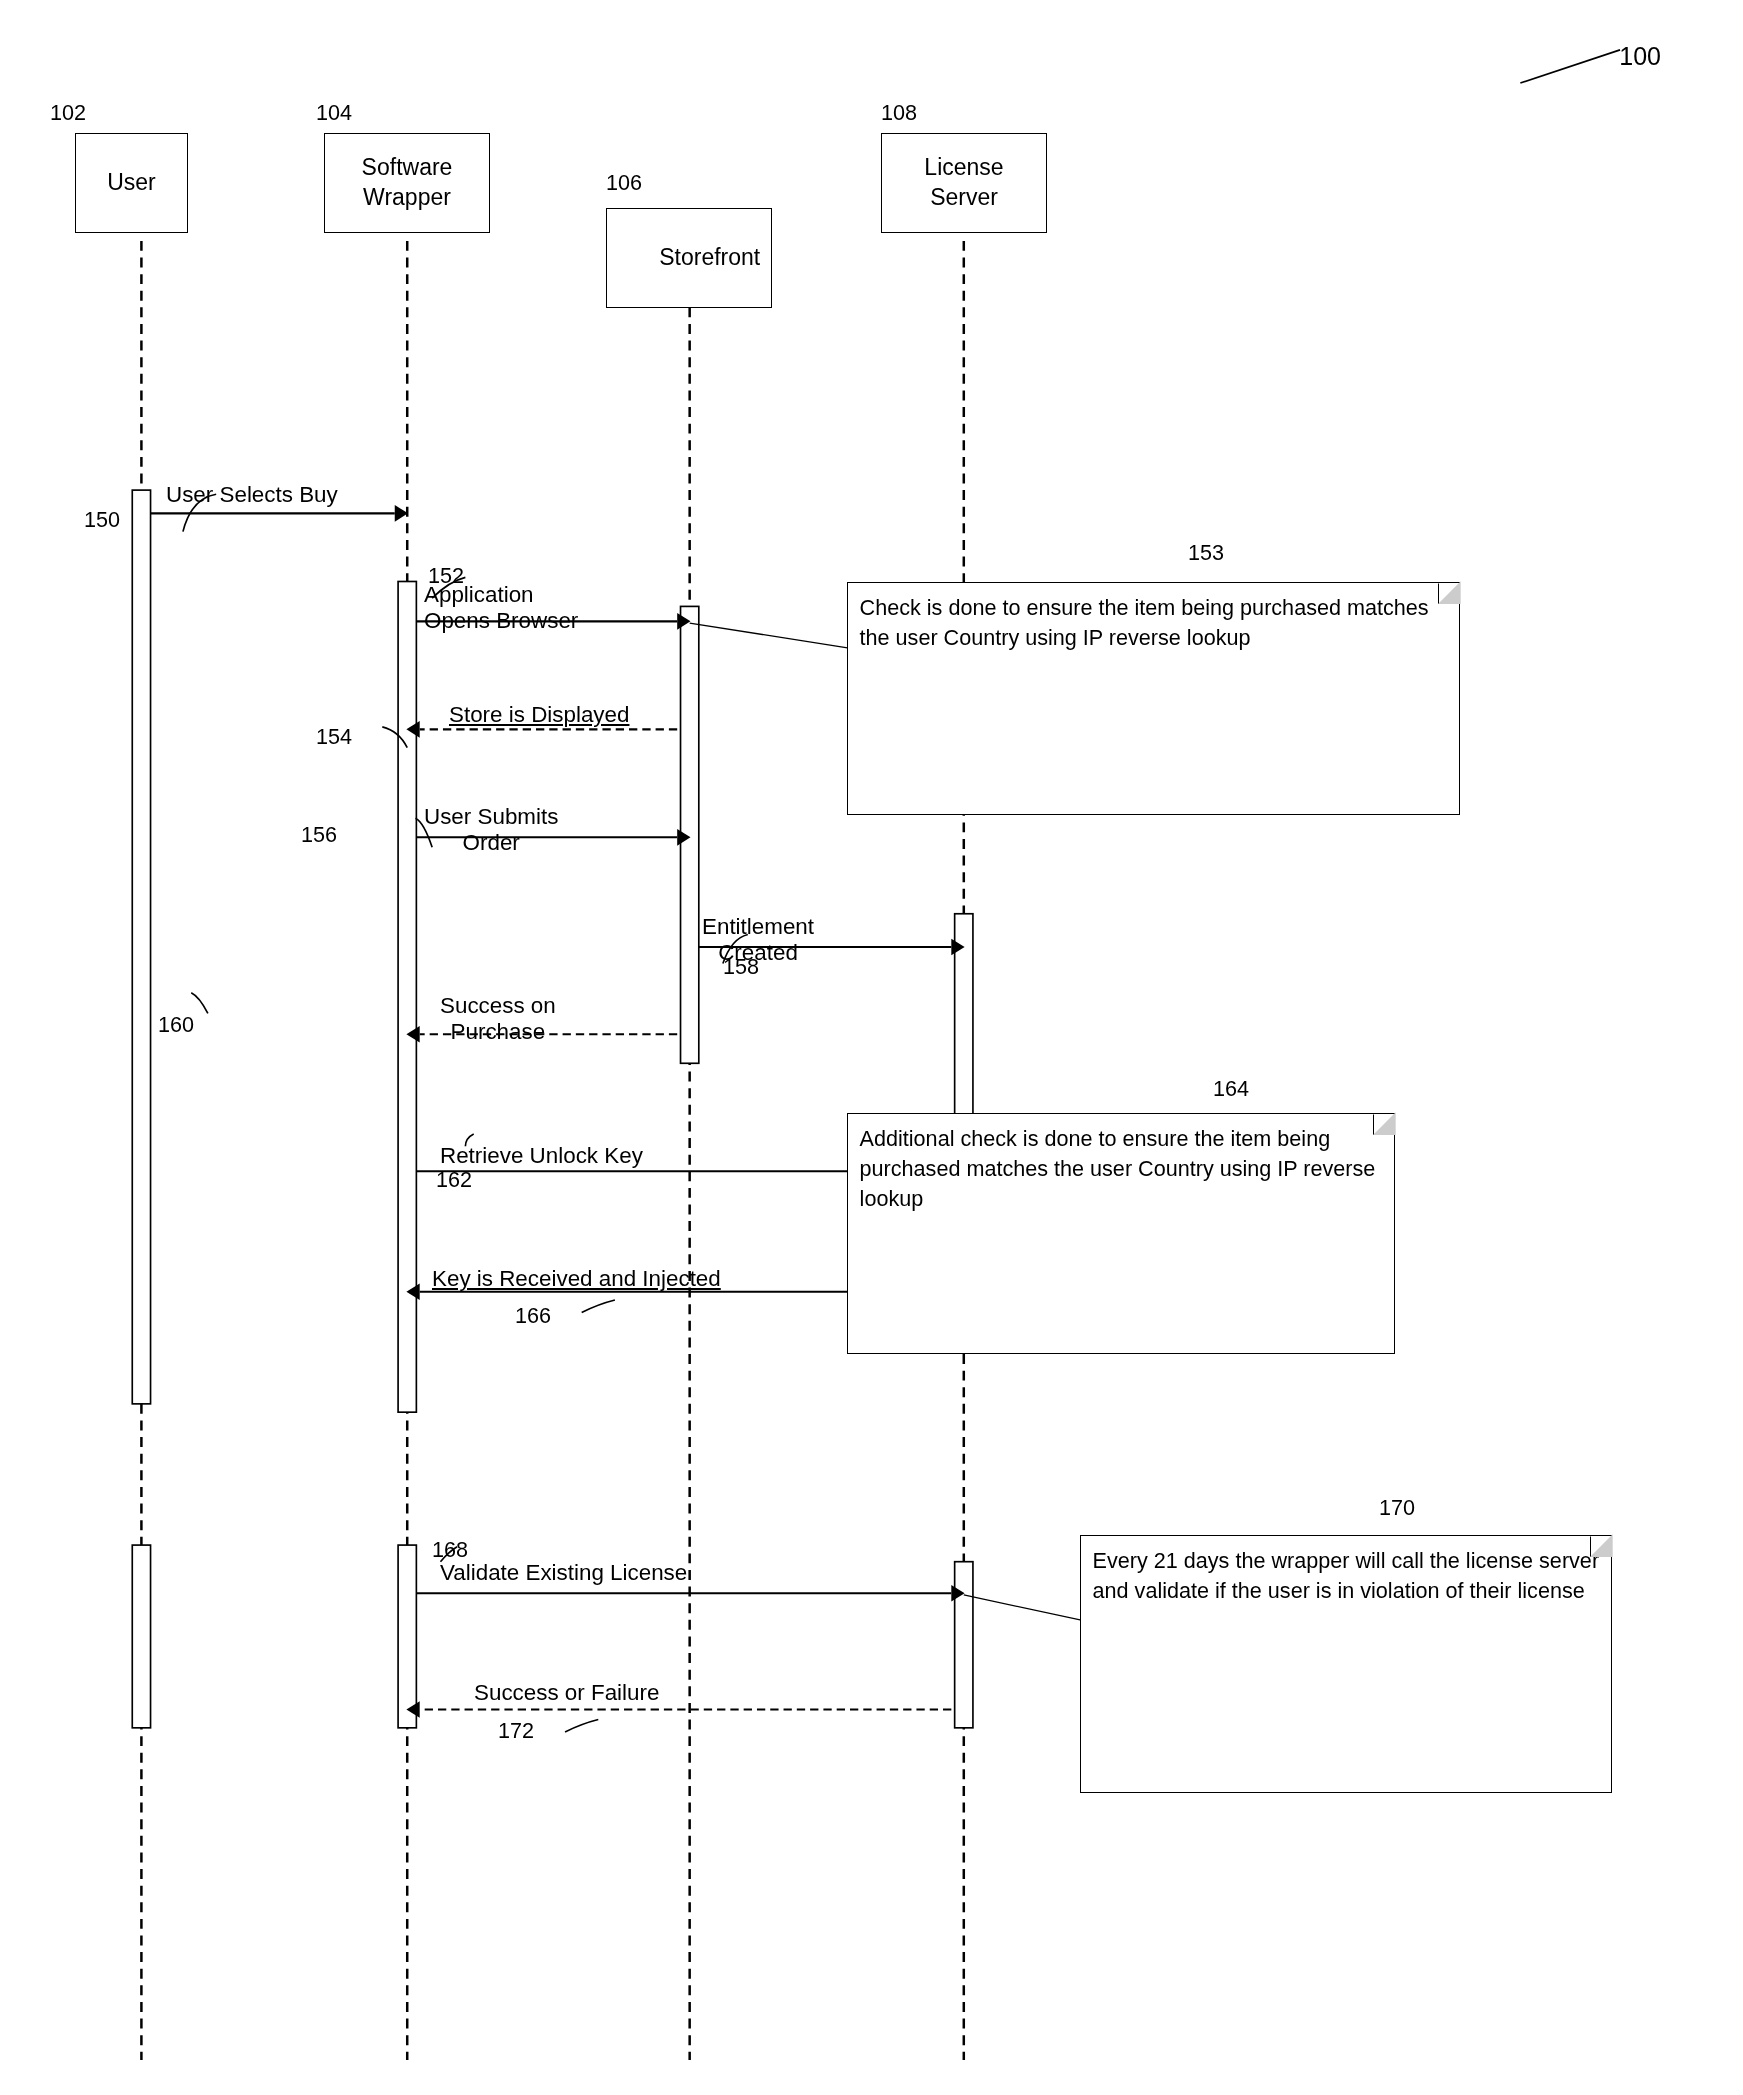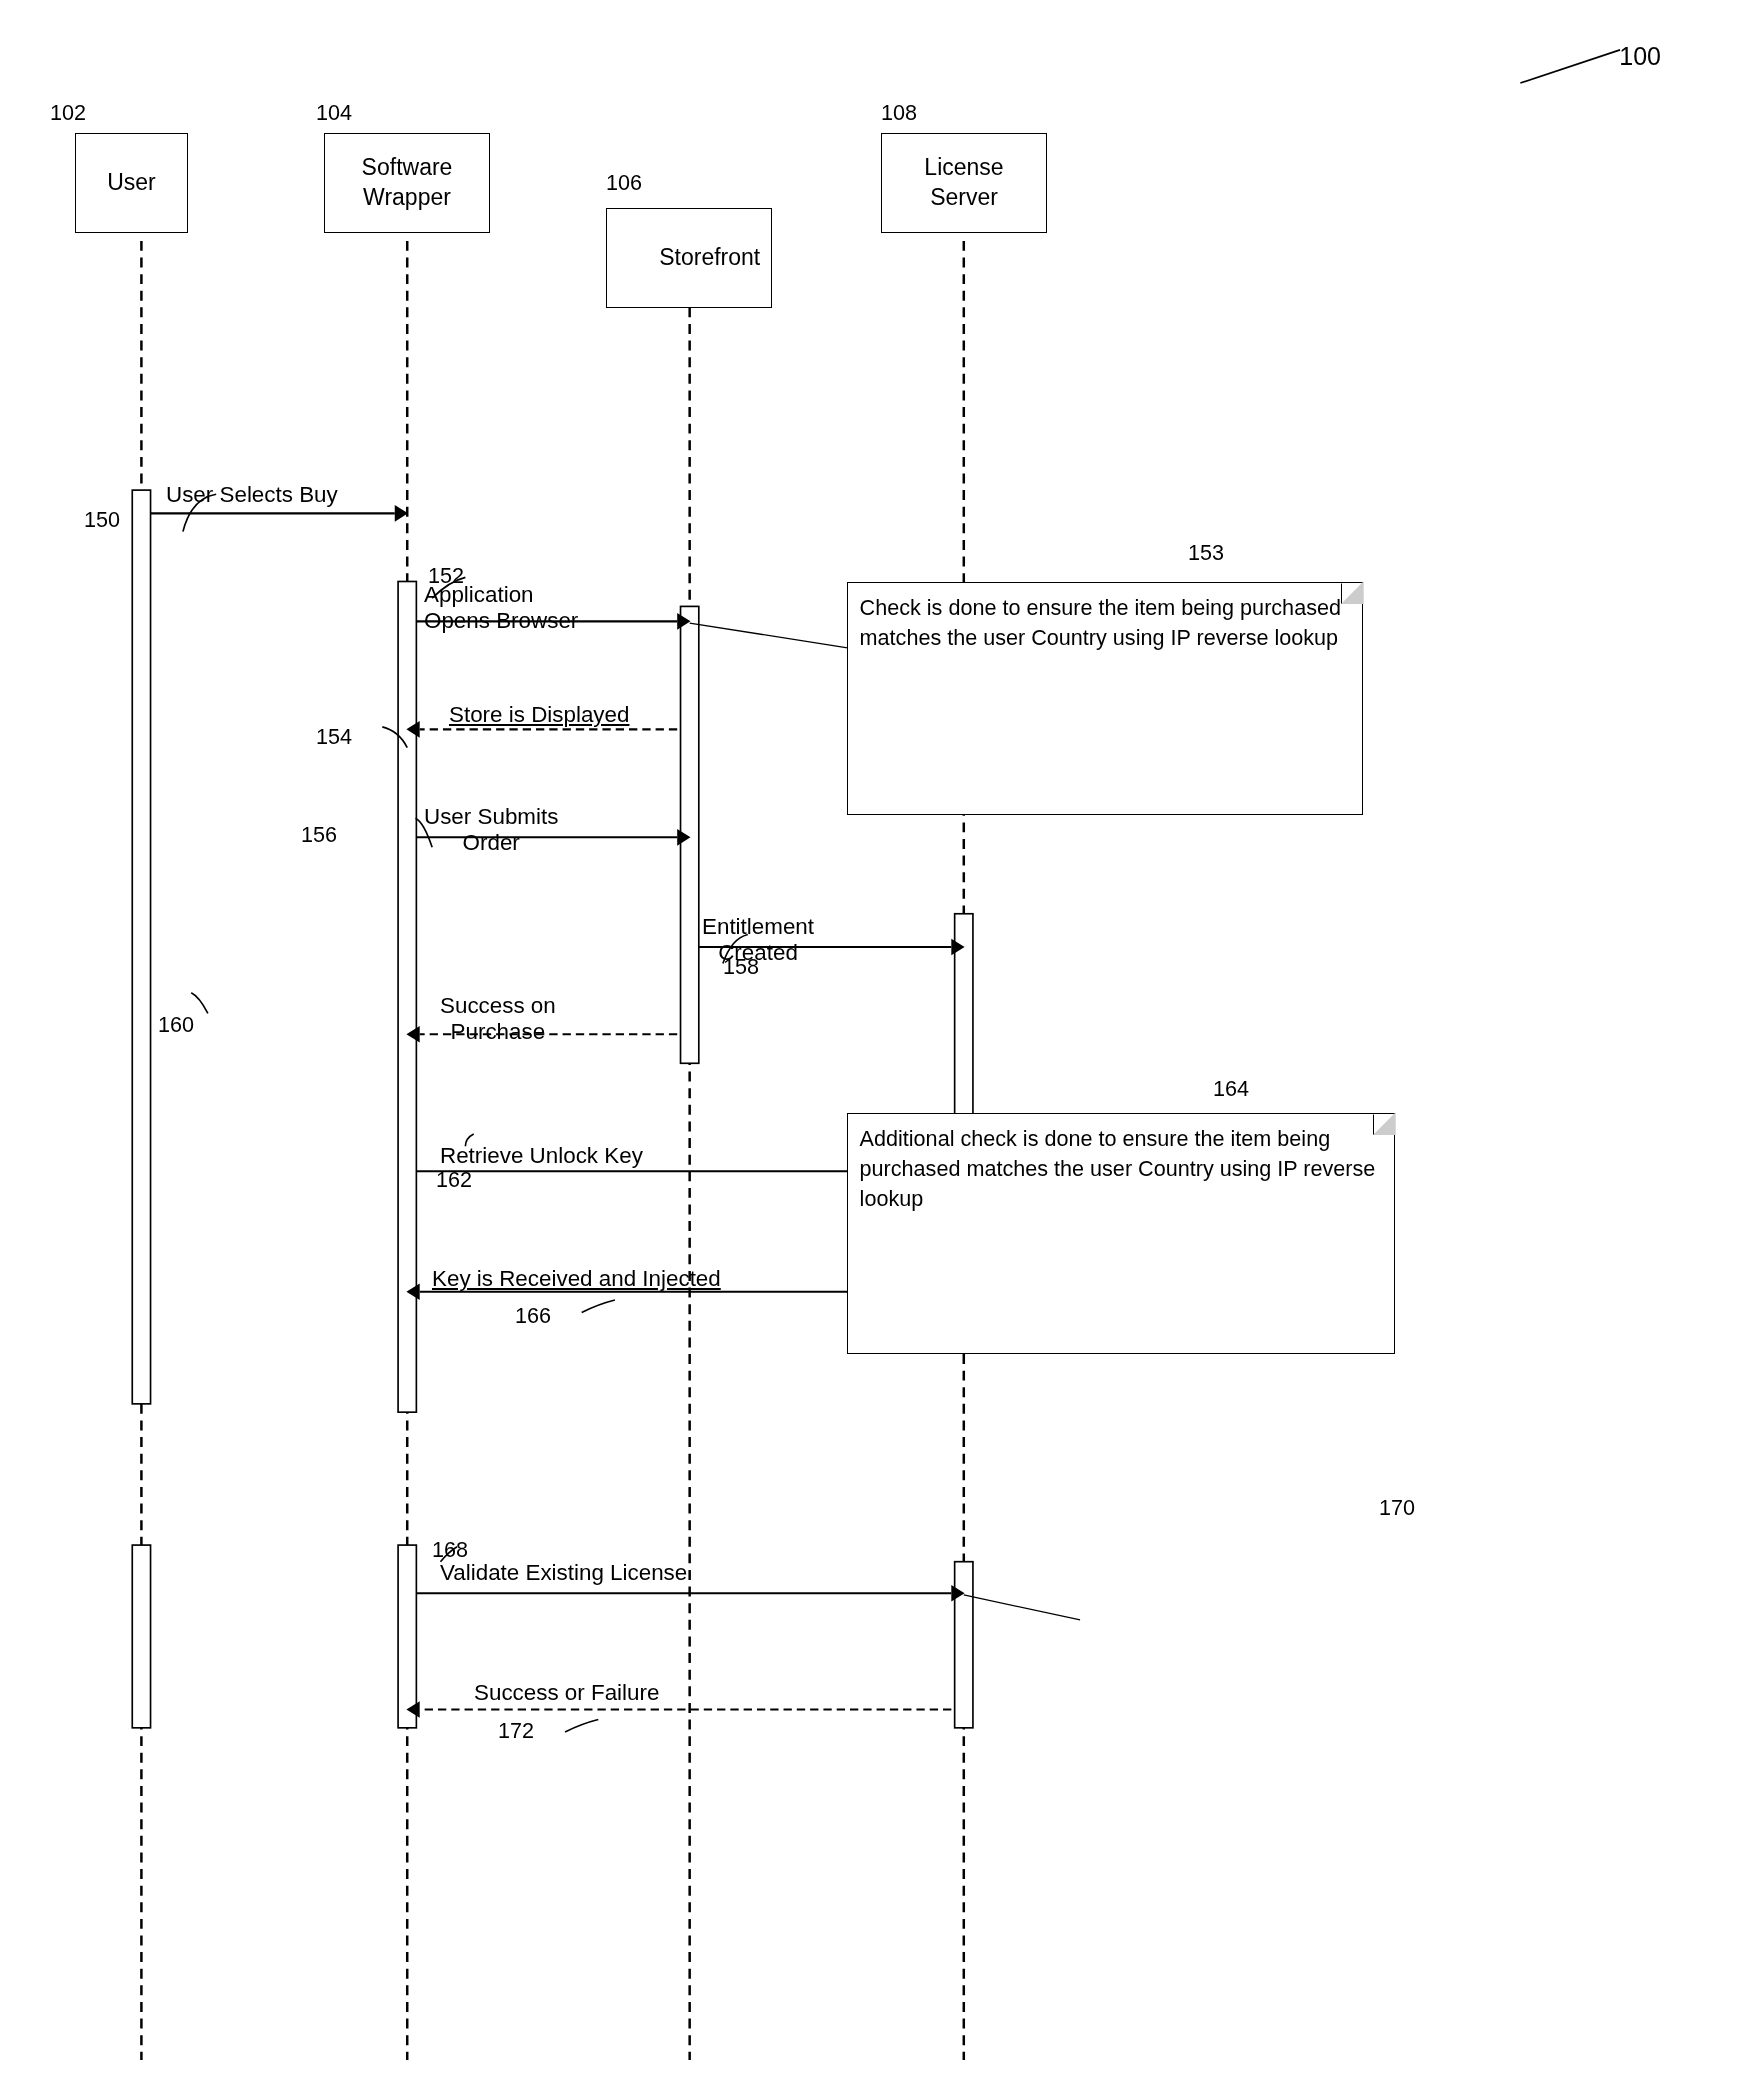--- a/index.html
+++ b/index.html
@@ -226,28 +226,32 @@
 
   <div class="arrow-label underline" style="left:432px; top:1266px; text-decoration:underline;">Key is Received and Injected</div>
   <div class="ref-num" style="left:515px; top:1303px;">166</div>
 
   <div class="arrow-label" style="left:440px; top:1560px;">Validate Existing License</div>
   <div class="ref-num" style="left:432px; top:1537px;">168</div>
 
   <div class="arrow-label" style="left:474px; top:1680px;">Success or Failure</div>
   <div class="ref-num" style="left:498px; top:1718px;">172</div>
 
-  <div class="note-box" style="left:847px; top:582px; width:516px; height:233px;">
+  <div class="note-box" style="left:847px; top:582px; width:613px; height:233px;">
     <div class="corner-fold"></div>
     <span>Check is done to ensure the item being purchased matches the user Country using IP reverse lookup</span>
   </div>
   <div class="ref-num" style="top:540px; left:1188px;">153</div>
 
   <div class="note-box" style="left:847px; top:1113px; width:548px; height:241px;">
     <div class="corner-fold"></div>
     <span>Additional check is done to ensure the item being purchased matches the user Country using IP reverse lookup</span>
   </div>
   <div class="ref-num" style="top:1076px; left:1213px;">164</div>
 
+  <div class="note-box" style="left:1080px; top:1535px; width:532px; height:258px;">
+    <div class="corner-fold"></div>
+    <span>Every 21 days the wrapper will call the license server and validate if the user is in violation of their license</span>
+  </div>
   <div class="ref-num" style="top:1495px; left:1379px;">170</div>
 
 </div>
 
 
 </body></html>

